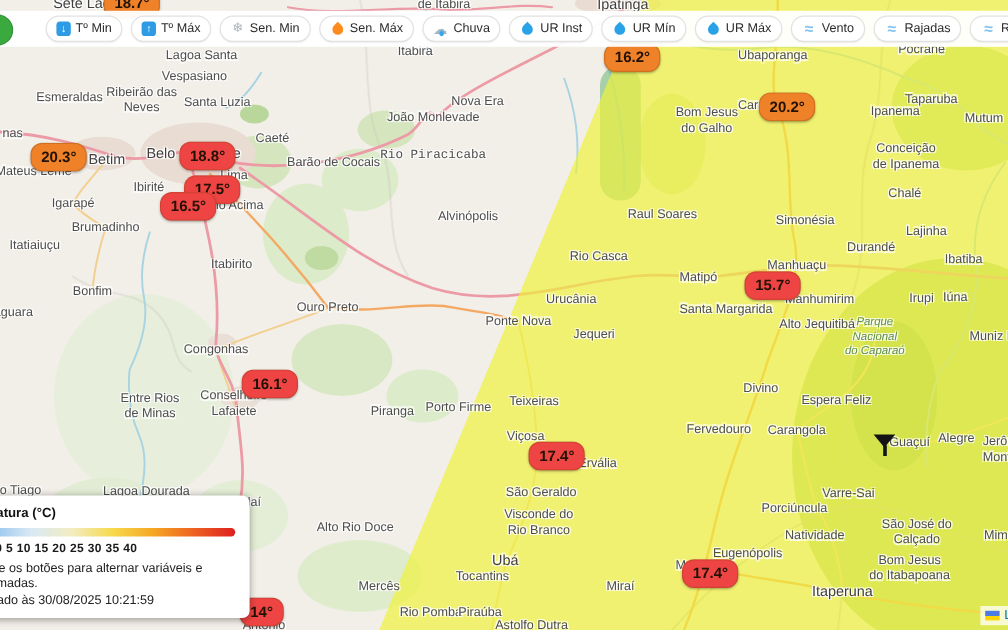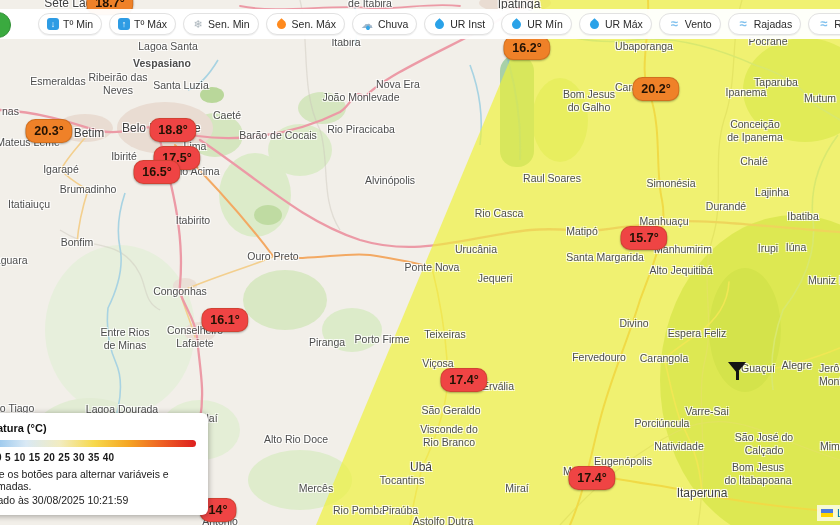--- a/index.html
+++ b/index.html
@@ -160,30 +160,30 @@
     </g>
 
     <polygon points="535,0 840,0 840,525 316,525" fill="#eff238" fill-opacity="0.68"></polygon>
   </svg>
 
   <div class="labels">
       <div class="lbl big" style="left: 78px; top: 3px;">Sete Lagoas</div>
       <div class="lbl" style="left: 370px; top: 4px;">de Itabira</div>
       <div class="lbl big" style="left: 519px; top: 4px;">Ipatinga</div>
       <div class="lbl" style="left: 168px; top: 47px;">Lagoa Santa</div>
-      <div class="lbl" style="left: 162px; top: 64px; font-weight: bold;">Vespasiano</div>
+      <div class="lbl" style="left: 162px; top: 64px;">Vespasiano</div>
       <div class="lbl" style="left: 58px; top: 82px;">Esmeraldas</div>
       <div class="lbl" style="left: 118px; top: 84px;">Ribeirão das
 Neves</div>
       <div class="lbl" style="left: 181px; top: 86px;">Santa Luzia</div>
       <div class="lbl" style="left: 227px; top: 116px; text-align: center;">Caeté</div>
       <div class="lbl" style="left: 346px; top: 43px;">Itabira</div>
       <div class="lbl" style="left: 398px; top: 85px;">Nova Era</div>
       <div class="lbl" style="left: 361px; top: 98px;">João Monlevade</div>
-      <div class="lbl" style="left: 361px; top: 130px;">Rio Piracicaba</div>
+      <div class="lbl" style="left: 361px; top: 130px; font-family: Liberation Mono, monospace;">Rio Piracicaba</div>
       <div class="lbl" style="left: 278px; top: 136px;">Barão de Cocais</div>
       <div class="lbl left big" style="left: 122px; top: 128px;">Belo Horizonte</div>
       <div class="lbl" style="left: 195px; top: 147px;">Lima</div>
       <div class="lbl" style="left: 28px; top: 143px;">Mateus Leme</div>
       <div class="lbl big" style="left: 89px; top: 133px;">Betim</div>
       <div class="lbl" style="left: 124px; top: 157px;">Ibirité</div>
       <div class="lbl" style="left: 61px; top: 170px;">Igarapé</div>
       <div class="lbl" style="left: 196px; top: 172px;">Rio Acima</div>
       <div class="lbl" style="left: 88px; top: 190px;">Brumadinho</div>
       <div class="lbl" style="left: 29px; top: 205px;">Itatiaiuçu</div>
@@ -247,20 +247,23 @@
       <div class="lbl" style="left: 754px; top: 162px;">Chalé</div>
       <div class="lbl" style="left: 772px; top: 193px;">Lajinha</div>
       <div class="lbl" style="left: 726px; top: 207px;">Durandé</div>
       <div class="lbl" style="left: 803px; top: 217px;">Ibatiba</div>
       <div class="lbl" style="left: 664px; top: 222px;">Manhuaçu</div>
       <div class="lbl" style="left: 683px; top: 250px;">Manhumirim</div>
       <div class="lbl" style="left: 605px; top: 258px;">Santa Margarida</div>
       <div class="lbl" style="left: 681px; top: 271px;">Alto Jequitibá</div>
       <div class="lbl" style="left: 768px; top: 249px;">Irupi</div>
       <div class="lbl" style="left: 796px; top: 248px;">Iúna</div>
+      <div class="lbl park" style="left: 729px; top: 281px;">Parque
+Nacional
+do Caparaó</div>
       <div class="lbl left" style="left: 808px; top: 281px;">Muniz Freire</div>
       <div class="lbl" style="left: 820px; top: 99px;">Mutum</div>
       <div class="lbl" style="left: 768px; top: 42px;">Pocrane</div>
       <div class="lbl" style="left: 776px; top: 83px;">Taparuba</div>
       <div class="lbl" style="left: 746px; top: 93px;">Ipanema</div>
       <div class="lbl" style="left: 755px; top: 131px;">Conceição
 de Ipanema</div>
       <div class="lbl" style="left: 589px; top: 101px;">Bom Jesus
 do Galho</div>
       <div class="lbl left" style="left: 615px; top: 88px;">Caratinga</div>

